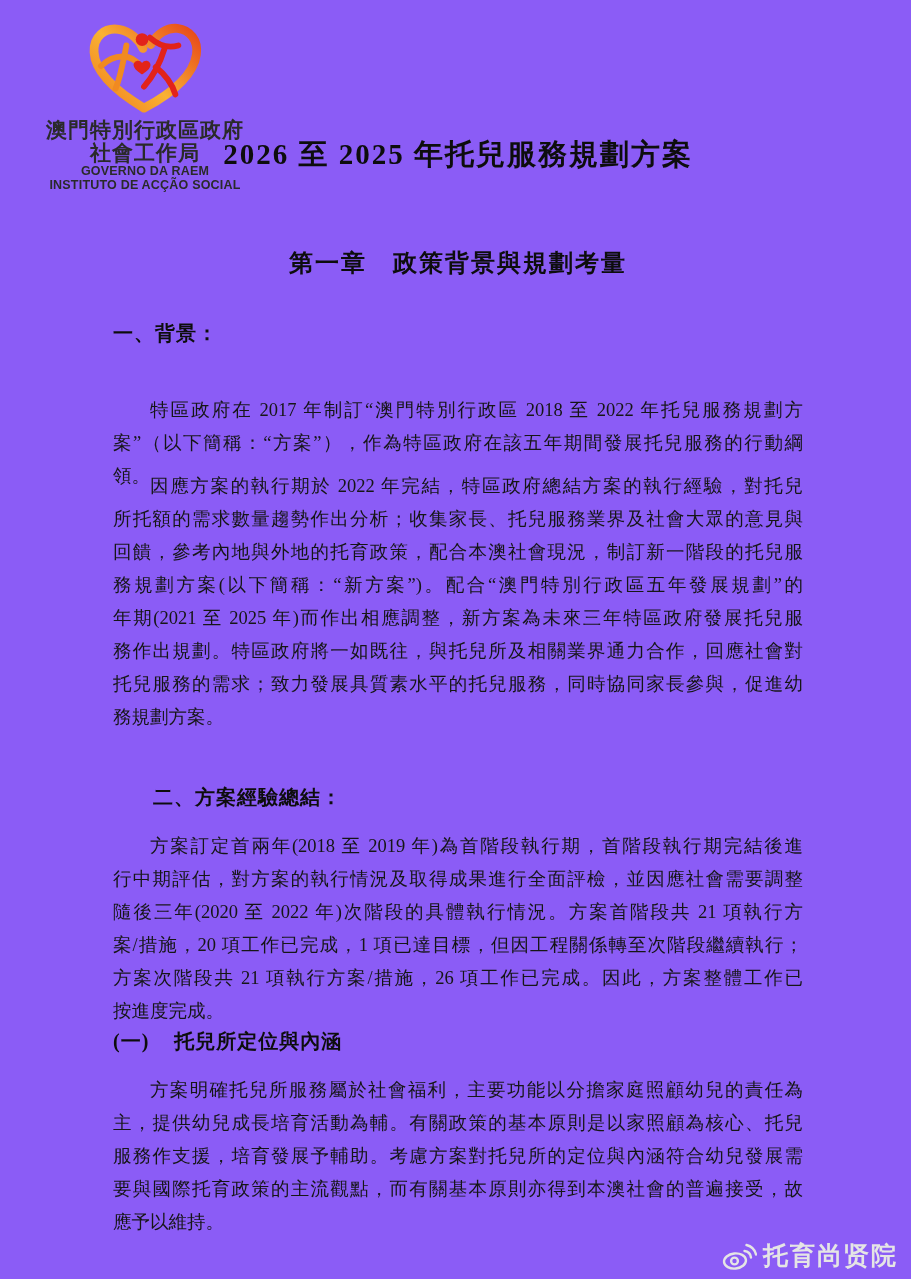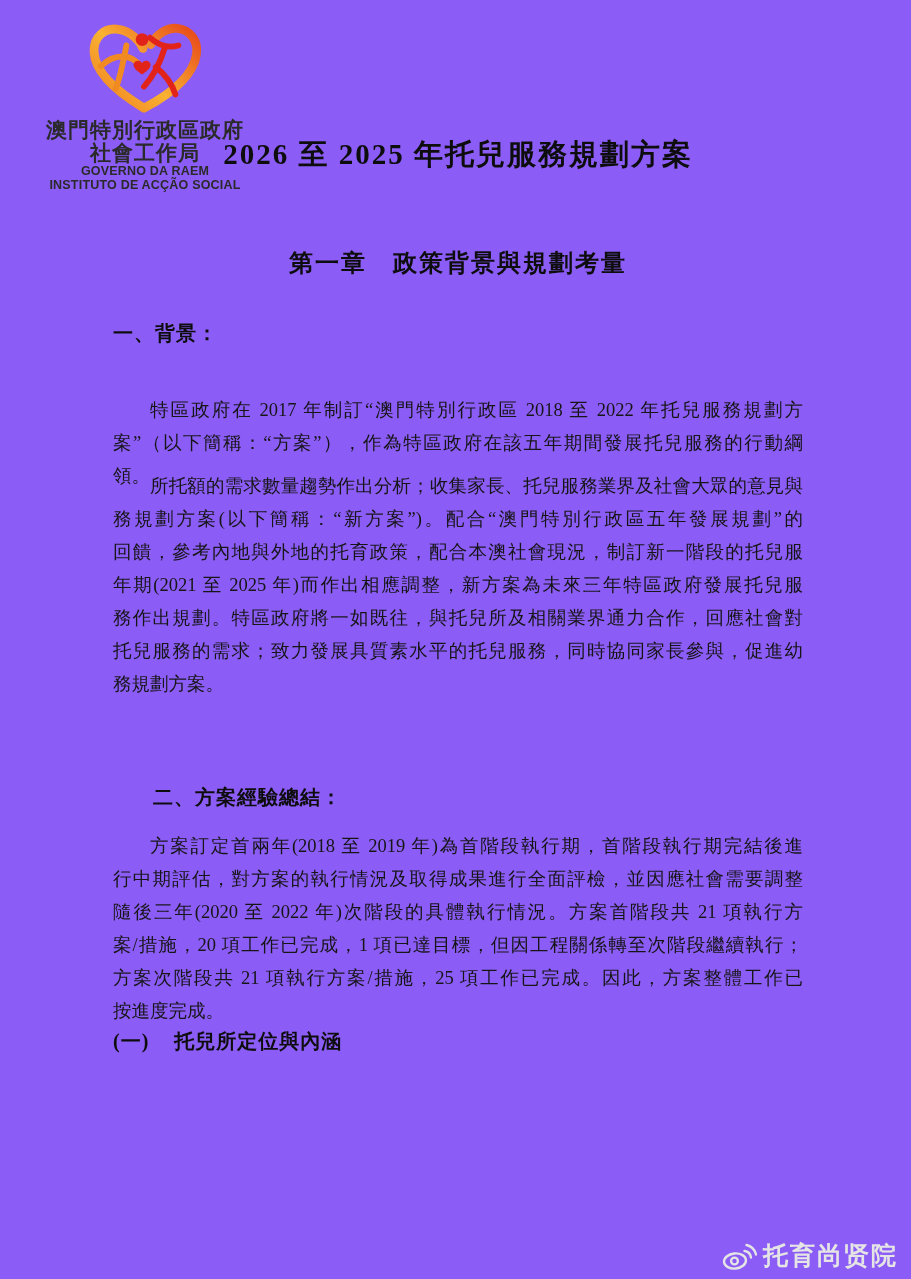--- a/index.html
+++ b/index.html
@@ -157,42 +157,50 @@
 
   <div class="chapter-heading">第一章　政策背景與規劃考量</div>
 
   <div class="sec-heading h-s1">一、背景：</div>
   <div class="para p1">
       <div class="line">特區政府在 2017 年制訂“澳門特別行政區 2018 至 2022 年托兒服務規劃方</div>
       <div class="line">案”（以下簡稱：“方案”），作為特區政府在該五年期間發展托兒服務的行動綱</div>
       <div class="line">領。</div>
     </div>
   <div class="para p2">
+      <div class="line">因應方案的執行期於 2022 年完結，特區政府總結方案的執行經驗，對托兒</div>
       <div class="line">所托額的需求數量趨勢作出分析；收集家長、托兒服務業界及社會大眾的意見與</div>
+      <div class="line">回饋，參考內地與外地的托育政策，配合本澳社會現況，制訂新一階段的托兒服</div>
       <div class="line">務規劃方案(以下簡稱：“新方案”)。配合“澳門特別行政區五年發展規劃”的</div>
-      <div class="line">回饋，參考內地與外地的托育政策，配合本澳社會現況，制訂新一階段的托兒服</div>
       <div class="line">年期(2021 至 2025 年)而作出相應調整，新方案為未來三年特區政府發展托兒服</div>
       <div class="line">務作出規劃。特區政府將一如既往，與托兒所及相關業界通力合作，回應社會對</div>
       <div class="line">托兒服務的需求；致力發展具質素水平的托兒服務，同時協同家長參與，促進幼</div>
       <div class="line">務規劃方案。</div>
     </div>
 
   <div class="sec-heading h-s2">二、方案經驗總結：</div>
   <div class="para p3">
       <div class="line">方案訂定首兩年(2018 至 2019 年)為首階段執行期，首階段執行期完結後進</div>
       <div class="line">行中期評估，對方案的執行情況及取得成果進行全面評檢，並因應社會需要調整</div>
       <div class="line">隨後三年(2020 至 2022 年)次階段的具體執行情況。方案首階段共 21 項執行方</div>
       <div class="line">案/措施，20 項工作已完成，1 項已達目標，但因工程關係轉至次階段繼續執行；</div>
-      <div class="line">方案次階段共 21 項執行方案/措施，25 項工作已完成。因此，方案整體工作已</div>
+      <div class="line">方案次階段共 21 項執行方案/措施，26 項工作已完成。因此，方案整體工作已</div>
       <div class="line">按進度完成。</div>
     </div>
 
   <div class="sec-heading h-sub">
     <span class="sub-num">(一)</span><span class="sub-title">托兒所定位與內涵</span>
   </div>
+  <div class="para p4">
+      <div class="line">方案明確托兒所服務屬於社會福利，主要功能以分擔家庭照顧幼兒的責任為</div>
+      <div class="line">主，提供幼兒成長培育活動為輔。有關政策的基本原則是以家照顧為核心、托兒</div>
+      <div class="line">服務作支援，培育發展予輔助。考慮方案對托兒所的定位與內涵符合幼兒發展需</div>
+      <div class="line">要與國際托育政策的主流觀點，而有關基本原則亦得到本澳社會的普遍接受，故</div>
+      <div class="line">應予以維持。</div>
+    </div>
 
   <div class="watermark">
     <svg class="weibo-svg" viewBox="0 0 36 30">
       <g fill="none" stroke="#e5e5e5" stroke-width="2.4" stroke-linecap="round">
         <ellipse cx="14" cy="20" rx="11" ry="7.6" transform="rotate(-6 14 20)"></ellipse>
         <circle cx="13.5" cy="20" r="3.4"></circle>
         <path d="M23.5 10 a 7.5 7.5 0 0 1 6.5 6.5"></path>
         <path d="M25.5 4 a 13 13 0 0 1 9.5 9.5"></path>
       </g>
     </svg>

